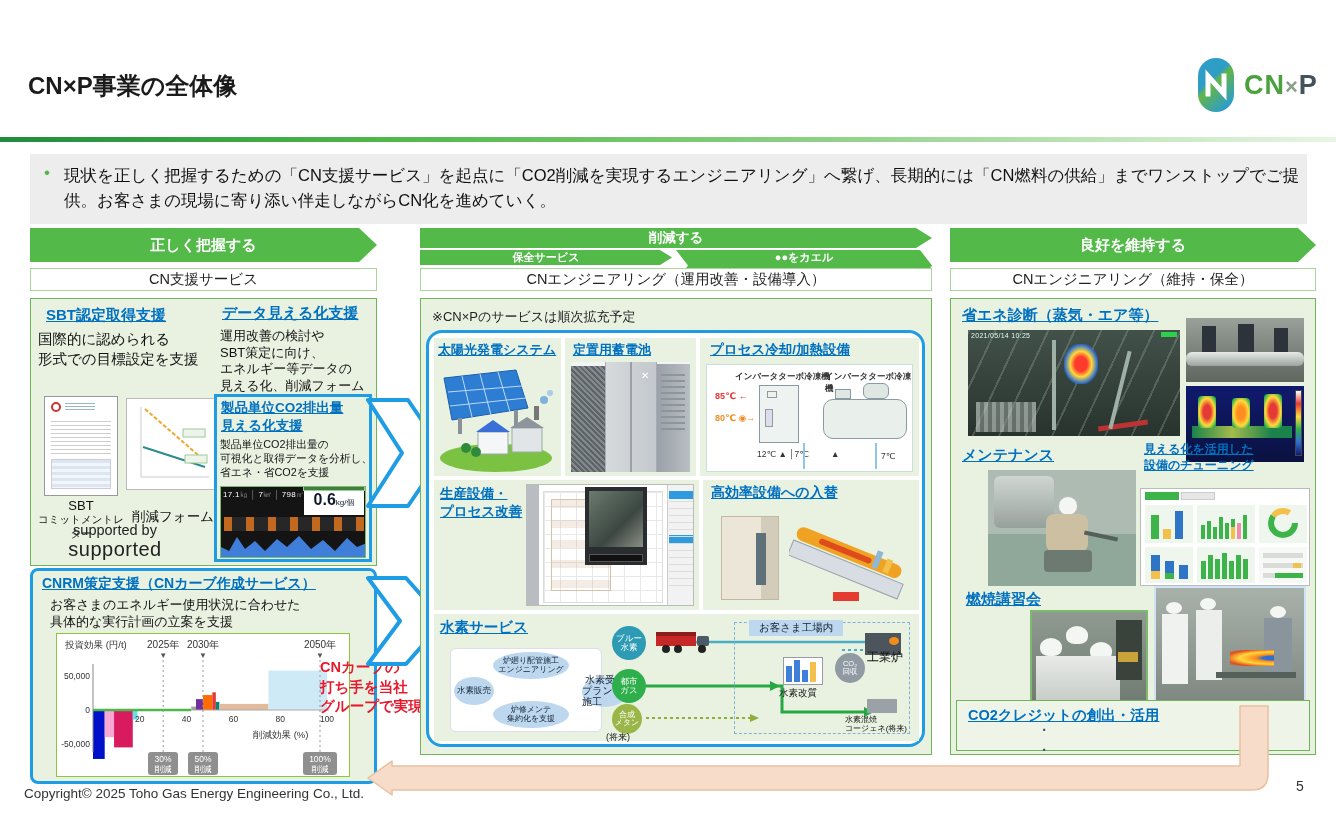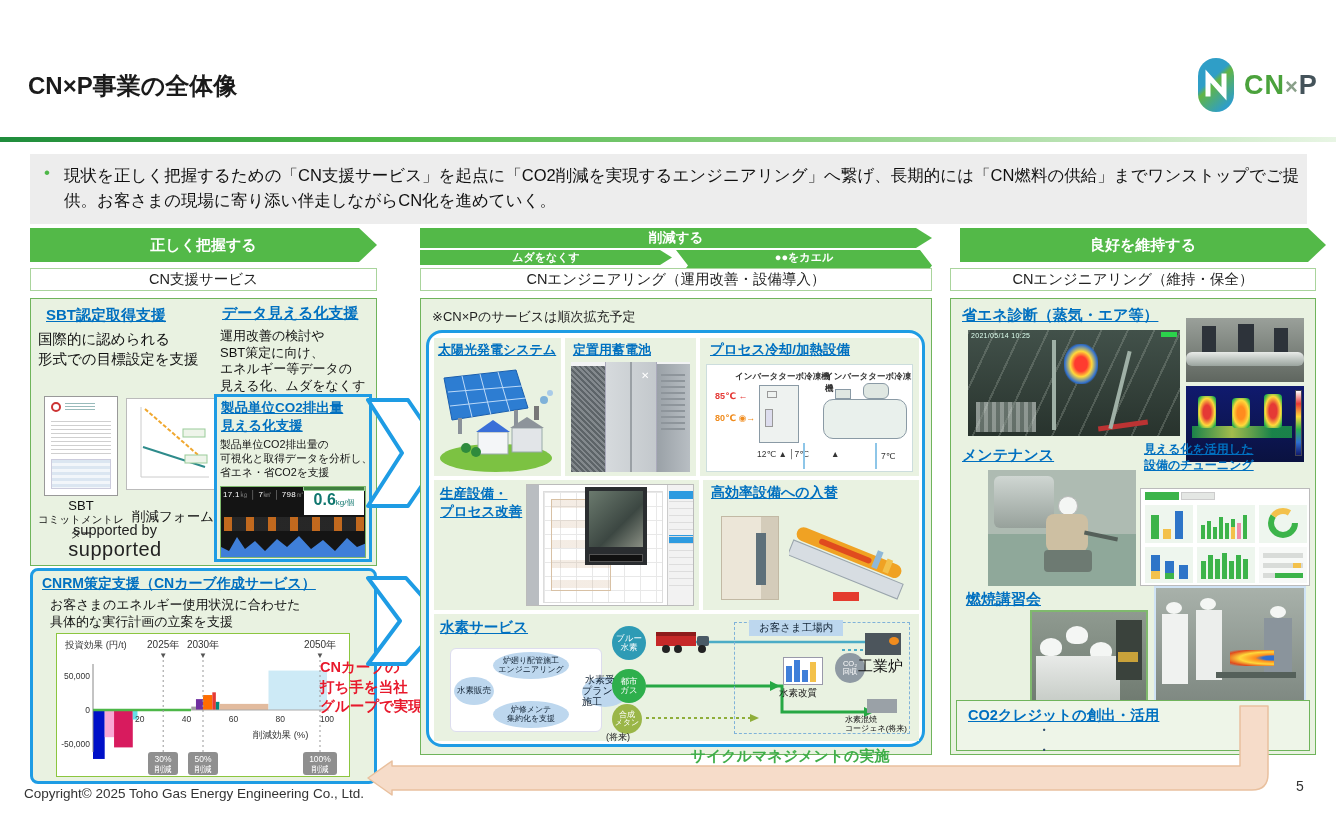--- a/index.html
+++ b/index.html
@@ -46,25 +46,25 @@
 
   <div class="abs" style="left:30px;top:154px;width:1277px;height:70px;background:#ededed;">
     <span style="position:absolute;left:14px;top:9px;color:#4eb748;font-size:17px;">•</span>
     <div style="position:absolute;left:34px;top:9px;width:1236px;font-size:16.5px;line-height:1.5;color:#101010;">現状を正しく把握するための「CN支援サービス」を起点に「CO2削減を実現するエンジニアリング」へ繋げ、長期的には「CN燃料の供給」までワンストップでご提供。お客さまの現場に寄り添い伴走しながらCN化を進めていく。</div>
   </div>
 
   <div class="chev" style="left:30px;top:228px;width:347px;height:34px;line-height:34px;font-size:15px;clip-path:polygon(0 0,calc(100% - 18px) 0,100% 50%,calc(100% - 18px) 100%,0 100%);">正しく把握する</div>
   <div class="wbox" style="left:30px;top:268px;width:347px;height:23px;line-height:20px;font-size:14.5px;">CN支援サービス</div>
 
   <div class="chev" style="left:420px;top:228px;width:512px;height:20px;line-height:20px;font-size:13.5px;clip-path:polygon(0 0,calc(100% - 16px) 0,100% 50%,calc(100% - 16px) 100%,0 100%);">削減する</div>
-  <div class="chev" style="left:420px;top:250px;width:252px;height:15px;line-height:15px;font-size:11px;clip-path:polygon(0 0,calc(100% - 12px) 0,100% 50%,calc(100% - 12px) 100%,0 100%);">ムダをなくす</div>
+  <div class="chev" style="left:420px;top:250px;width:252px;height:15px;line-height:15px;font-size:11px;clip-path:polygon(0 0,calc(100% - 12px) 0,100% 50%,calc(100% - 12px) 100%,0 100%);">保全サービス</div>
   <div class="chev" style="left:676px;top:250px;width:256px;height:31px;line-height:15px;font-size:11px;clip-path:polygon(0 0,calc(100% - 12px) 0,100% 50%,calc(100% - 12px) 100%,0 100%,12px 50%);">●●をカエル</div>
   <div class="wbox" style="left:420px;top:268px;width:512px;height:23px;line-height:20px;font-size:14.5px;">CNエンジニアリング（運用改善・設備導入）</div>
 
-  <div class="chev" style="left:950px;top:228px;width:366px;height:34px;line-height:34px;font-size:15px;clip-path:polygon(0 0,calc(100% - 18px) 0,100% 50%,calc(100% - 18px) 100%,0 100%);margin-left:10px;">良好を維持する</div>
+  <div class="chev" style="left:950px;top:228px;width:366px;height:34px;line-height:34px;font-size:15px;clip-path:polygon(0 0,calc(100% - 18px) 0,100% 50%,calc(100% - 18px) 100%,0 100%);">良好を維持する</div>
   <div class="wbox" style="left:950px;top:268px;width:366px;height:23px;line-height:20px;font-size:14.5px;">CNエンジニアリング（維持・保全）</div>
 
   <div class="panel" style="left:30px;top:298px;width:347px;height:268px;"></div>
 
   <div class="abs blink" style="left:46px;top:306px;font-size:15px;">SBT認定取得支援</div>
   <div class="abs desc" style="left:38px;top:330px;font-size:14.5px;line-height:1.35;color:#111;">
     <span>国際的に認められる</span>
       <span>形式での目標設定を支援</span>
   </div>
 
@@ -92,42 +92,42 @@
   <div class="abs" style="left:40px;top:522px;width:150px;text-align:center;color:#222;">
     <span style="display:block;font-size:14.5px;">supported by</span>
     <span style="display:block;font-size:20px;letter-spacing:.5px;">supported</span>
   </div>
 
   <div class="abs blink" style="left:222px;top:304px;font-size:15px;">データ見える化支援</div>
   <div class="abs desc" style="left:220px;top:328px;font-size:13px;line-height:1.28;color:#111;">
     <span>運用改善の検討や</span>
       <span>SBT策定に向け、</span>
     <span>エネルギー等データの</span>
-      <span>見える化、ムダをなくす</span>
+      <span>見える化、削減フォーム</span>
   </div>
 
   <div class="abs" style="left:214px;top:394px;width:158px;height:168px;border:3px solid #1e9ce4;background:#e9f2e1;"></div>
   <div class="abs" style="left:221px;top:399px;font-size:13.5px;line-height:1.3;">
     <span class="blink" style="display:block;">製品単位CO2排出量</span>
     <span class="blink" style="display:block;">見える化支援</span>
   </div>
   <div class="abs desc" style="left:220px;top:437px;font-size:10.8px;line-height:1.3;color:#111;">
     <span>製品単位CO2排出量の</span>
       <span>可視化と取得データを分析し、</span>
       <span>省エネ・省CO2を支援</span>
   </div>
   <div class="photo" style="left:220px;top:486px;width:146px;height:72px;background:#141414;border:1px solid #7fb96d;">
     <div style="position:absolute;left:2px;top:2px;color:#fff;font-size:8px;letter-spacing:.3px;">
       <span>17.1</span><span style="color:#888;">㎏ │</span>
       <span>7</span><span style="color:#888;">㎦ │</span>
       <span>798</span><span style="color:#888;">㎥ │</span>
       <span>1,260</span><span style="color:#888;">㎾</span>
     </div>
     <div style="position:absolute;right:0px;top:-4px;width:62px;height:8px;background:#3f7f3f;border:1px solid #9c9;"></div>
-    <div style="position:absolute;right:1px;top:4px;width:60px;height:24px;background:#fff;color:#0f766e;text-align:center;">
+    <div style="position:absolute;right:1px;top:4px;width:60px;height:24px;background:#fff;color:#0f172a;text-align:center;">
       <span style="font-size:16px;font-weight:bold;">0.6</span><span style="font-size:8px;">kg/個</span>
     </div>
     <div style="position:absolute;left:3px;top:30px;width:140px;height:14px;background:repeating-linear-gradient(90deg,#e07820 0 8px,#2a2a2a 8px 22px);opacity:.85;"></div>
     <svg style="position:absolute;left:0;bottom:0;" width="146" height="26" viewBox="0 0 146 26">
       <path d="M0,26 L0,16 L8,20 L16,6 L24,18 L34,10 L44,20 L56,8 L66,16 L78,5 L90,18 L102,9 L114,20 L126,7 L136,16 L146,12 L146,26 Z" fill="#3f7fd9"></path>
     </svg>
   </div>
 
   <div class="abs" style="left:30px;top:568px;width:347px;height:216px;border:3px solid #1e9ce4;border-radius:8px;background:#e9f2e1;"></div>
   <div class="abs blink" style="left:42px;top:575px;font-size:14px;">CNRM策定支援（CNカーブ作成サービス）</div>
@@ -359,21 +359,21 @@
           <div style="width:6px;height:20px;background:#f3c14b;"></div>
       </div>
       <div style="position:absolute;left:44px;top:64px;font-size:9.5px;color:#111;">水素改質</div>
       <div style="position:absolute;left:100px;top:30px;width:30px;height:30px;border-radius:50%;background:#8f9aa3;color:#fff;display:flex;flex-direction:column;align-items:center;justify-content:center;font-size:7.5px;line-height:1.05;">
         <span>CO₂</span>
           <span>回収</span>
       </div>
       <div style="position:absolute;right:8px;top:10px;width:36px;height:22px;background:#4c555c;">
         <div style="position:absolute;right:2px;top:4px;width:10px;height:8px;background:#f08c1e;border-radius:50%;"></div>
       </div>
-      <div style="position:absolute;right:6px;top:34px;font-size:15px;color:#111;">工業炉</div>
+      <div style="position:absolute;right:6px;top:26px;font-size:12px;color:#111;">工業炉</div>
       <div style="position:absolute;right:12px;top:76px;width:30px;height:14px;background:#9aa1a7;"></div>
       <div style="position:absolute;right:2px;top:92px;font-size:8px;color:#111;line-height:1.15;text-align:left;">
         <span style="display:block;">水素混焼</span>
         <span style="display:block;">コージェネ(将来)</span>
       </div>
     </div>
   </div>
 
   <div class="panel" style="left:950px;top:298px;width:366px;height:457px;"></div>
 
@@ -490,18 +490,17 @@
 
   <div class="abs" style="left:956px;top:700px;width:354px;height:51px;background:#eef5e8;border:1px solid #6fb45b;"></div>
   <div class="abs blink" style="left:968px;top:706px;font-size:14.5px;">CO2クレジットの創出・活用</div>
   <span class="dot" style="left:1038px;top:722px;">・</span>
   <span class="dot" style="left:1038px;top:742px;">・</span>
   <span class="dot" style="left:1038px;top:762px;">・</span>
 
   <svg class="abs" style="left:0;top:0;pointer-events:none;" width="1336" height="839" viewBox="0 0 1336 839">
     <path d="M368,778 L392,761 L392,766 L1240,766 L1240,706 L1268,706 L1268,774 Q1268,790 1252,790 L392,790 L392,795 Z" fill="#f6dcc9" stroke="#e9c09e" stroke-width="1.5" stroke-linejoin="round"></path>
   </svg>
-  <div class="abs" style="left:600px;top:747px;width:380px;text-align:center;color:#3fae49;font-weight:bold;font-size:15px;">サイクルマネジメントの実施</div>
 
   <div class="abs" style="left:24px;top:786px;font-size:13.5px;color:#333;">Copyright© 2025 Toho Gas Energy Engineering Co., Ltd.</div>
   <div class="abs" style="left:1296px;top:778px;font-size:14px;color:#333;">5</div>
 
 </div>
 
 </body></html>

